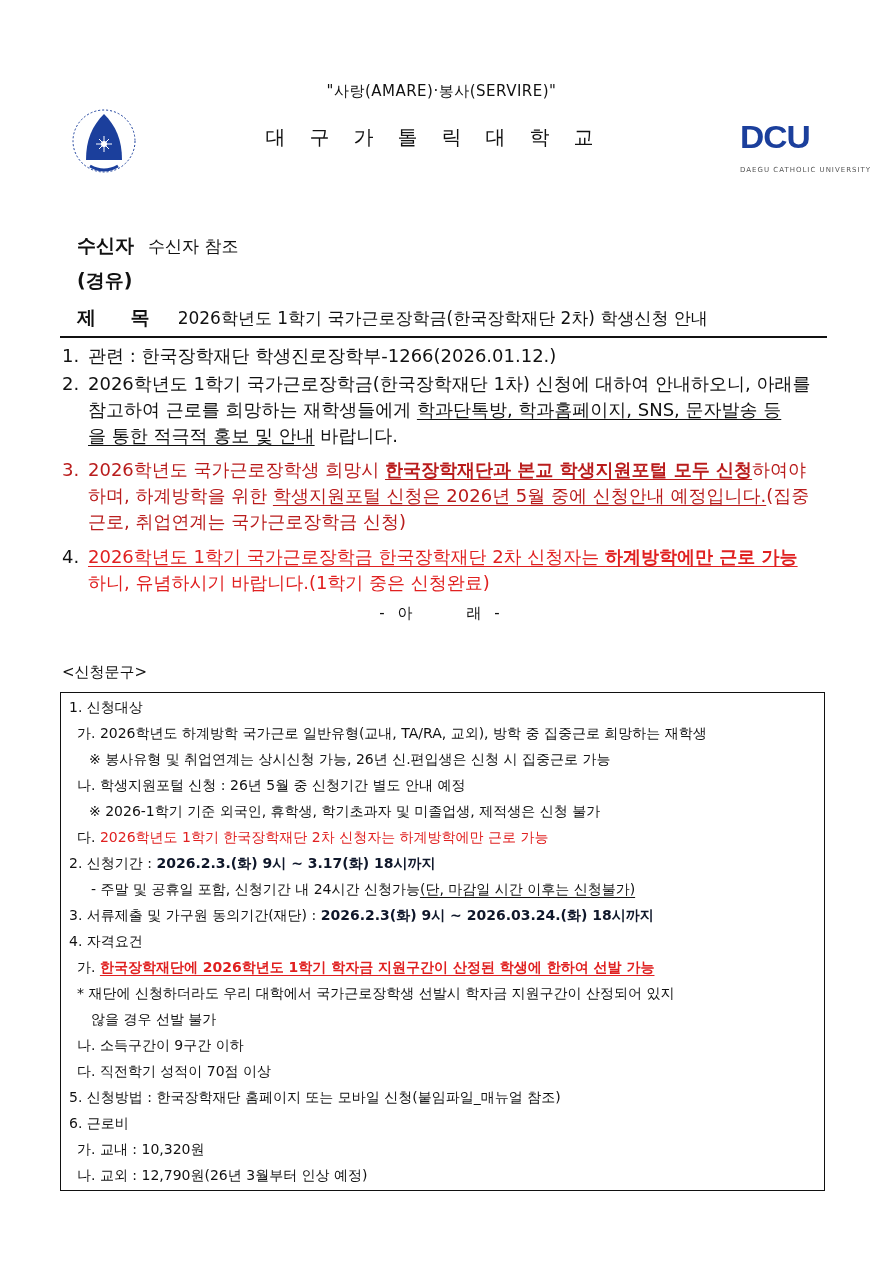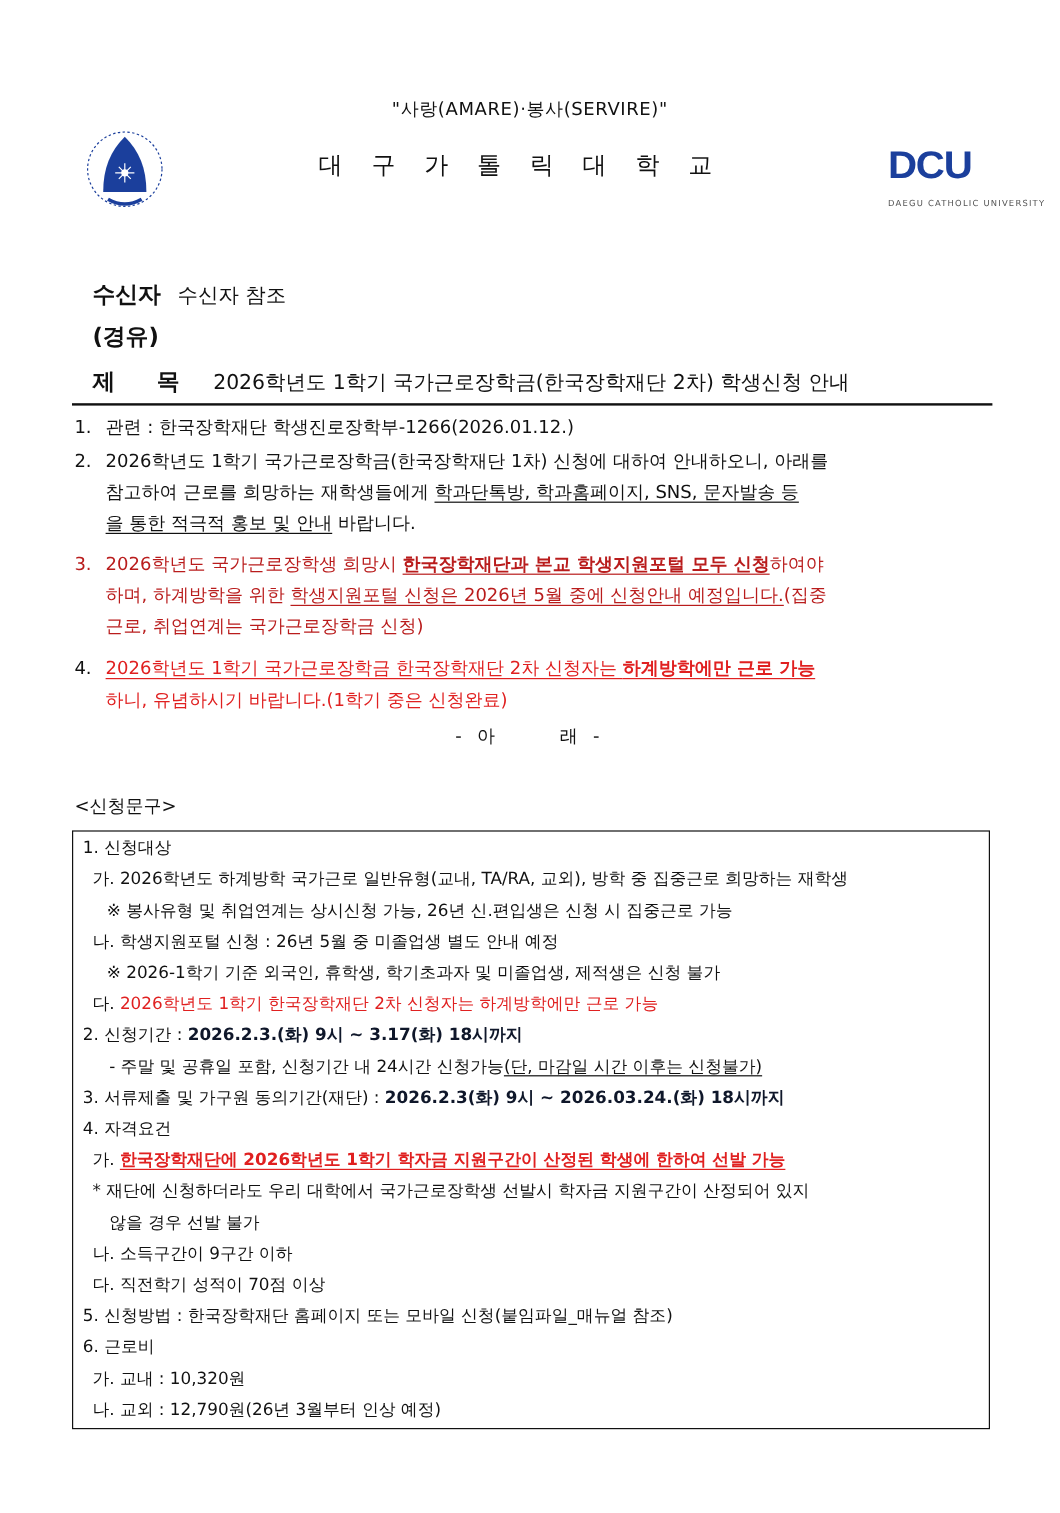--- a/index.html
+++ b/index.html
@@ -30,21 +30,21 @@
 
     .hdr-row { left: 62px; font-size: 19px; }
     .hdr-label { font-weight: bold; margin-left: 15px; }
     .hdr-label.spaced { letter-spacing: 14px; }
     .hdr-value { margin-left: 14px; font-size: 17px; }
     .title-rule {
       left: 60px; top: 336px; width: 767px; height: 0;
       border-top: 2px solid #111;
     }
 
-    .para { left: 62px; width: 760px; font-size: 15px; line-height: 26px; }
+    .para { left: 62px; width: 760px; font-size: 18px; line-height: 26px; }
     .para .num { display: inline-block; width: 26px; }
     .para .indent { display: block; padding-left: 26px; }
     .blue { color: #b91c1c; }
     .red { color: #e02020; }
     .u { text-decoration: underline; text-underline-offset: 3px; }
     .b { font-weight: bold; }
 
     .arae { left: 0; width: 883px; top: 604px; text-align: center; font-size: 15px; letter-spacing: 4px; }
     .arae .gap { display: inline-block; width: 50px; }
     .box-caption { left: 62px; top: 663px; font-size: 15px; }
@@ -116,21 +116,21 @@
 
 <div class="abs arae">
   <span>- 아</span><span class="gap"></span><span>래 -</span>
 </div>
 <div class="abs box-caption">&lt;신청문구&gt;</div>
 
 <div class="abs box">
   <div class="line">1. 신청대상</div>
   <div class="line l1">가. 2026학년도 하계방학 국가근로 일반유형(교내, TA/RA, 교외), 방학 중 집중근로 희망하는 재학생</div>
   <div class="line l2">※ 봉사유형 및 취업연계는 상시신청 가능, 26년 신.편입생은 신청 시 집중근로 가능</div>
-  <div class="line l1">나. 학생지원포털 신청 : 26년 5월 중 미졸업생 별도 안내 예정</div>
+  <div class="line l1">나. 학생지원포털 신청 : 26년 5월 중 신청기간 별도 안내 예정</div>
   <div class="line l2">※ 2026-1학기 기준 외국인, 휴학생, 학기초과자 및 미졸업생, 제적생은 신청 불가</div>
   <div class="line l1"><span>다. </span><span class="red">2026학년도 1학기 한국장학재단 2차 신청자는 하계방학에만 근로 가능</span></div>
   <div class="line"><span>2. 신청기간 : </span><span class="navy">2026.2.3.(화) 9시 ~ 3.17(화) 18시까지</span></div>
   <div class="line l3"><span>- 주말 및 공휴일 포함, 신청기간 내 24시간 신청가능</span><span class="u">(단, 마감일 시간 이후는 신청불가)</span></div>
   <div class="line"><span>3. 서류제출 및 가구원 동의기간(재단) : </span><span class="navy">2026.2.3(화) 9시 ~ 2026.03.24.(화) 18시까지</span></div>
   <div class="line">4. 자격요건</div>
   <div class="line l1"><span>가. </span><span class="red u b">한국장학재단에 2026학년도 1학기 학자금 지원구간이 산정된 학생에 한하여 선발 가능</span></div>
   <div class="line l1">* 재단에 신청하더라도 우리 대학에서 국가근로장학생 선발시 학자금 지원구간이 산정되어 있지</div>
   <div class="line l3">않을 경우 선발 불가</div>
   <div class="line l1">나. 소득구간이 9구간 이하</div>

